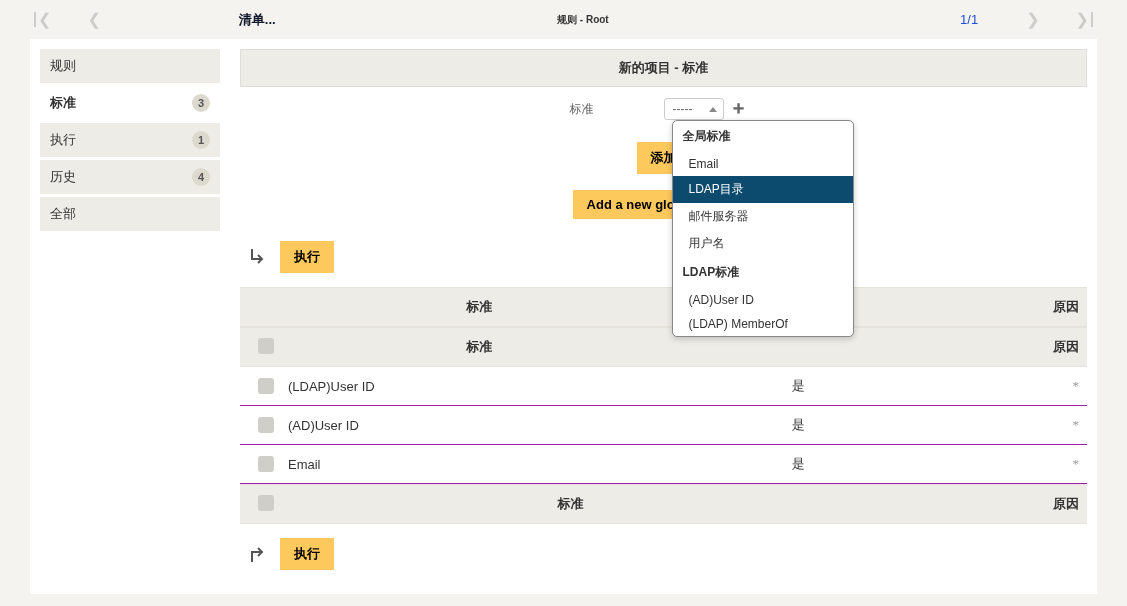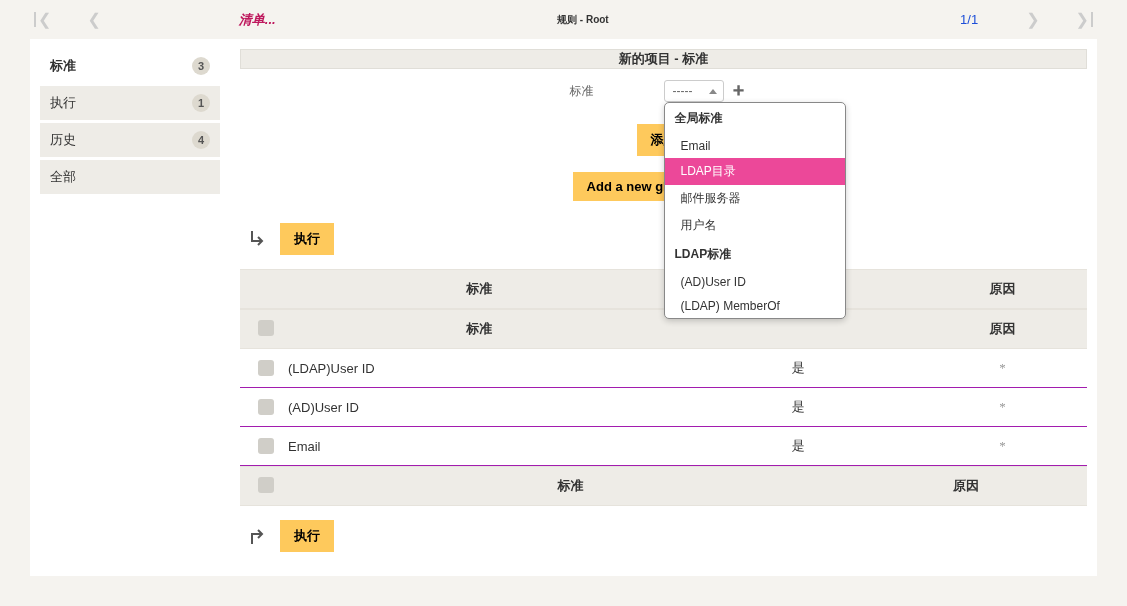--- a/index.html
+++ b/index.html
@@ -2,83 +2,86 @@
 <html><head>
   <meta charset="utf-8">
   <style>
     * { box-sizing: border-box; margin: 0; padding: 0; }
     body { font-family: -apple-system, BlinkMacSystemFont, "Segoe UI", Arial, sans-serif; font-size: 13px; background: #f5f3ef; color: #333; }
     
     .topbar { display: flex; align-items: center; padding: 10px 20px; background: #f5f3ef; }
     .nav-arrow { color: #ccc; padding: 0 18px; font-size: 16px; cursor: pointer; position: relative; }
     .nav-first::before { content: ''; position: absolute; left: 14px; top: 2px; bottom: 2px; width: 2px; background: #ccc; }
     .nav-last::after { content: ''; position: absolute; right: 14px; top: 2px; bottom: 2px; width: 2px; background: #ccc; }
-    .breadcrumb-link { color: #be185d; font-weight: bold; padding: 0 20px; margin-left: 100px; font-style: italic; }
+    .breadcrumb-link { color: #0f172a; font-weight: bold; padding: 0 20px; margin-left: 100px; }
     .page-title { flex: 1; text-align: center; font-weight: bold; font-size: 10px; margin-left: -60px; }
     .pagecount { color: #1d4ed8; padding: 0 30px; }
 
     .content-wrap { display: flex; background: #fff; margin: 0 30px 20px 30px; padding: 0; }
 
     .sidebar { width: 200px; padding: 10px; }
     .side-tab { display: flex; justify-content: space-between; align-items: center; padding: 8px 10px; margin-bottom: 3px; background: #eeece7; font-size: 13px; cursor: pointer; }
     .side-tab.active { background: #fff; font-weight: bold; }
     .side-badge { background: #ddd9cf; border-radius: 50%; width: 18px; height: 18px; display: inline-flex; align-items: center; justify-content: center; font-size: 11px; font-weight: bold; color: #555; }
 
     .main { flex: 1; padding: 10px; }
-    .section-header { background: #eeece7; border: 1px solid #e0ded8; text-align: center; font-weight: bold; margin-bottom: 3px; }
+    .section-header { background: #eeece7; border: 1px solid #e0ded8; text-align: center; font-weight: bold; padding: 9px; margin-bottom: 3px; }
 
     .form-row { display: flex; align-items: center; padding: 8px 0 14px 0; position: relative; }
     .form-label { width: 50%; text-align: right; padding-right: 70px; color: #666; font-size: 12px; }
     .select-wrap { position: relative; }
     .select-box { border: 1px solid #ccc; border-radius: 3px; padding: 3px 22px 3px 8px; background: #fff; min-width: 60px; display: inline-flex; align-items: center; font-size: 12px; color: #666; cursor: pointer; position: relative; }
     .select-box::after { content: ''; position: absolute; right: 6px; top: 8px; border-left: 4px solid transparent; border-right: 4px solid transparent; border-bottom: 5px solid #888; }
     .plus-btn { margin-left: 6px; color: #666; font-weight: bold; cursor: pointer; font-size: 14px; }
 
-    .dropdown { position: absolute; top: 22px; left: 0; width: 182px; background: #fff; border: 1px solid #888; border-radius: 5px; box-shadow: 0 2px 6px rgba(0,0,0,0.2); z-index: 100; overflow: hidden; }
+    .dropdown { position: absolute; top: 22px; left: 8px; width: 182px; background: #fff; border: 1px solid #888; border-radius: 5px; box-shadow: 0 2px 6px rgba(0,0,0,0.2); z-index: 100; overflow: hidden; }
     .dd-inner { max-height: 230px; overflow-y: scroll; }
     .dd-group { font-weight: bold; padding: 7px 10px; font-size: 12px; }
     .dd-item { padding: 5px 10px 5px 16px; font-size: 12px; cursor: pointer; }
-    .dd-item.hl { background: #ec4899; color: #fff; }
+    .dd-item.hl { background: #0c4a6e; color: #fff; }
     .dd-inner::-webkit-scrollbar { width: 16px; }
     .dd-inner::-webkit-scrollbar-track { background: #f0f0f0; }
     .dd-inner::-webkit-scrollbar-thumb { background: #c0c0c0; border: 3px solid #f0f0f0; border-radius: 2px; }
     .dd-inner::-webkit-scrollbar-button:single-button { background: #f0f0f0; height: 14px; }
 
     .btn-row { text-align: center; padding: 8px 0; }
     .btn-orange { background: #fec95c; border: none; padding: 7px 14px; font-size: 13px; font-weight: bold; cursor: pointer; }
 
     .exec-row { display: flex; align-items: center; padding: 14px 6px; }
     .exec-arrow { margin-right: 10px; }
     .exec-arrow svg { display: block; }
 
     .tbl-head { display: flex; background: #eeece7; padding: 10px 8px; font-weight: bold; border-top: 1px solid #e6e3dc; border-bottom: 1px solid #e6e3dc; }
     .tbl-row { display: flex; padding: 10px 8px; border-bottom: 1px solid #a21caf; align-items: center; }
     .col-chk { width: 36px; display: flex; justify-content: center; }
     .col-1 { flex: 3; padding-left: 4px; }
     .col-2 { flex: 2; text-align: center; }
-    .col-3 { flex: 1.2; text-align: center; }
+    .col-3 { flex: 1.2; text-align: right; }
     .chk { width: 16px; height: 16px; border-radius: 3px; background: #d0cec8; display: inline-block; }
     .tbl-row .col-3 { color: #999; font-family: serif; }
   </style>
 </head>
 <body>
 
 <div class="topbar">
   <span class="nav-arrow nav-first">❮</span>
   <span class="nav-arrow">❮</span>
   <a class="breadcrumb-link">清单...</a>
   <div class="page-title">规则 - Root</div>
   <span class="pagecount">1/1</span>
   <span class="nav-arrow">❯</span>
   <span class="nav-arrow nav-last">❯</span>
 </div>
 
 <div class="content-wrap">
 
   <div class="sidebar">
+    <div class="side-tab">
+      <span>规则</span>
+    </div>
     <div class="side-tab active">
       <span>标准</span>
       <span class="side-badge">3</span>
     </div>
     <div class="side-tab">
       <span>执行</span>
       <span class="side-badge">1</span>
     </div>
     <div class="side-tab">
       <span>历史</span>

